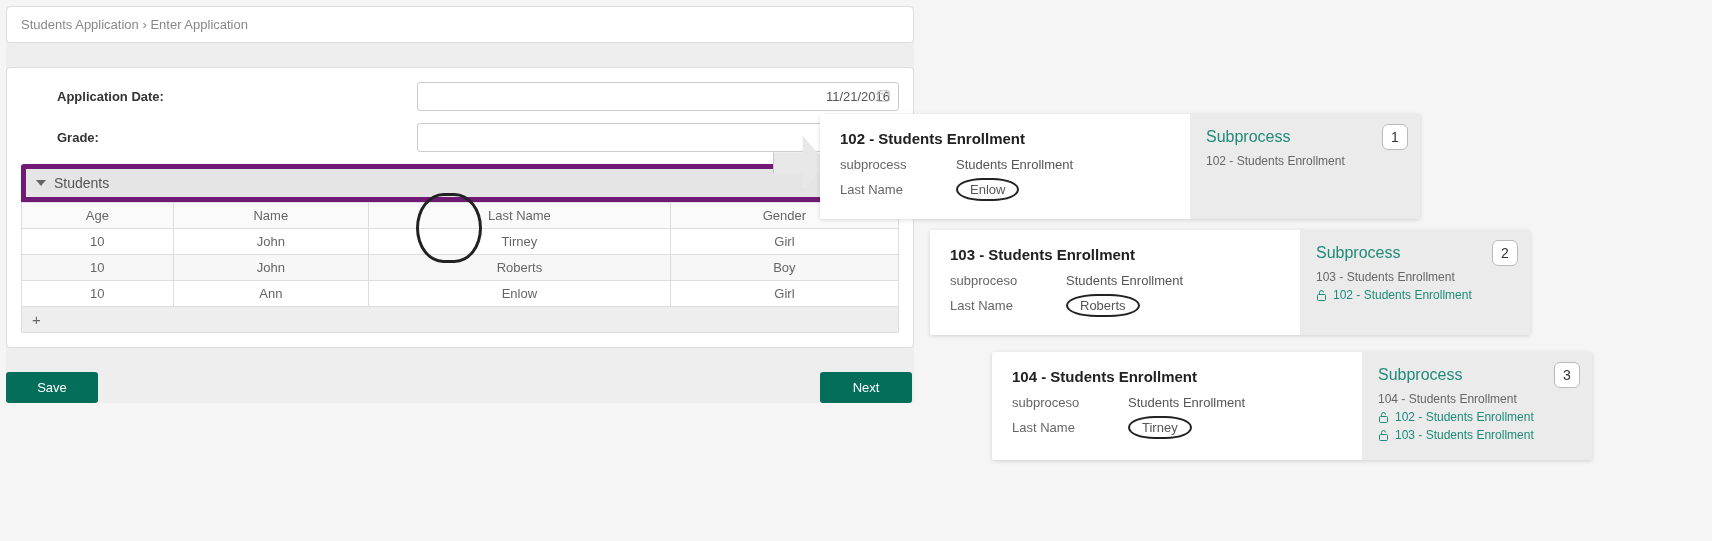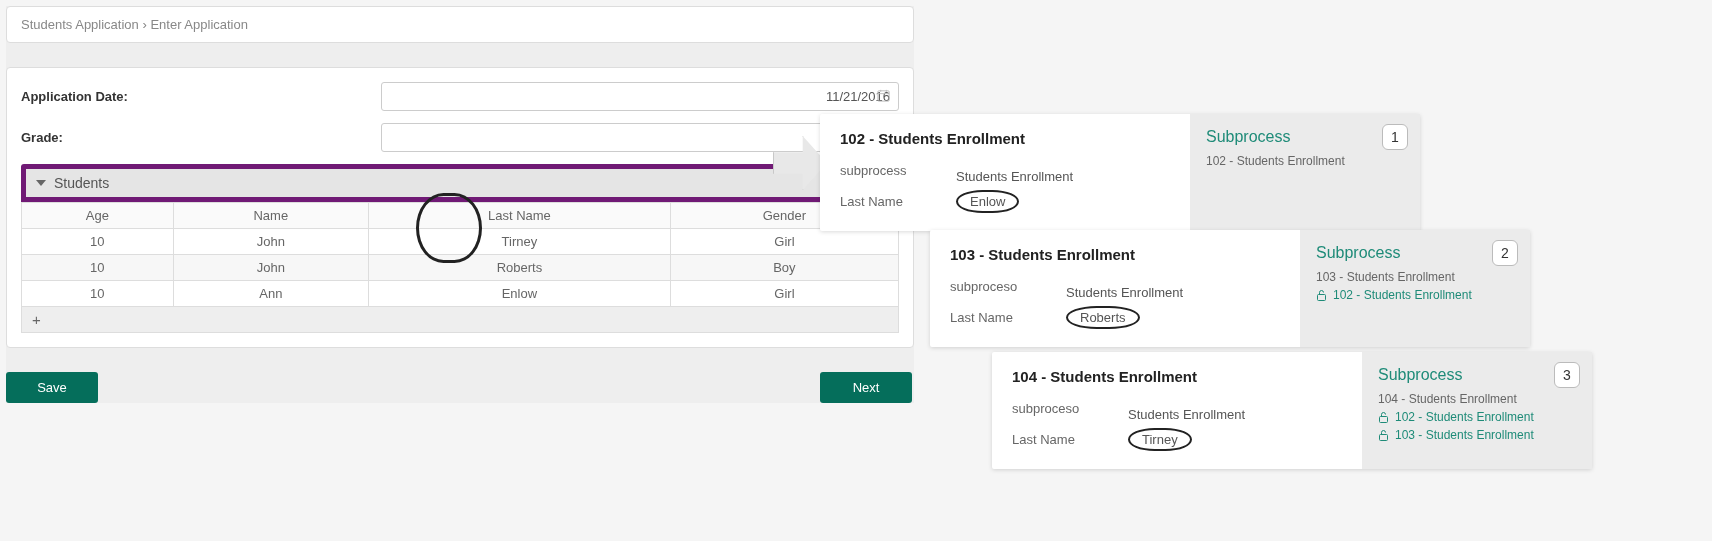--- a/index.html
+++ b/index.html
@@ -37,20 +37,21 @@
       border: 1px solid #ddd;
       border-radius: 4px;
       margin-top: 24px;
       padding: 14px;
     }
 
     .form-row {
       display: flex;
       align-items: center;
       margin-bottom: 12px;
+      margin-left: 36px;
     }
     .form-label {
       width: 360px;
       font-weight: 600;
       color: #333;
     }
     .form-input {
       position: relative;
       flex: 1;
     }
@@ -187,21 +188,21 @@
       margin-bottom: 10px;
     }
     .proc-row {
       display: flex;
       align-items: center;
       margin-top: 6px;
       font-size: 13px;
       color: #666;
     }
     .proc-row .k { width: 116px; }
-    .proc-row .v { color: #555; margin-top: 12px; }
+    .proc-row .v { color: #555; }
     .proc-row .oval-inline {
       border: 2px solid #222;
       border-radius: 50% / 60%;
       padding: 2px 12px;
       display: inline-block;
       color: #555;
     }
 
     .proc-right {
       width: 230px;

